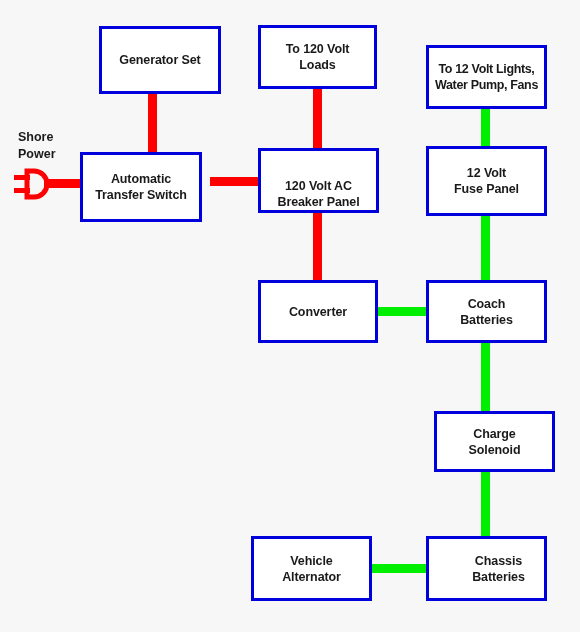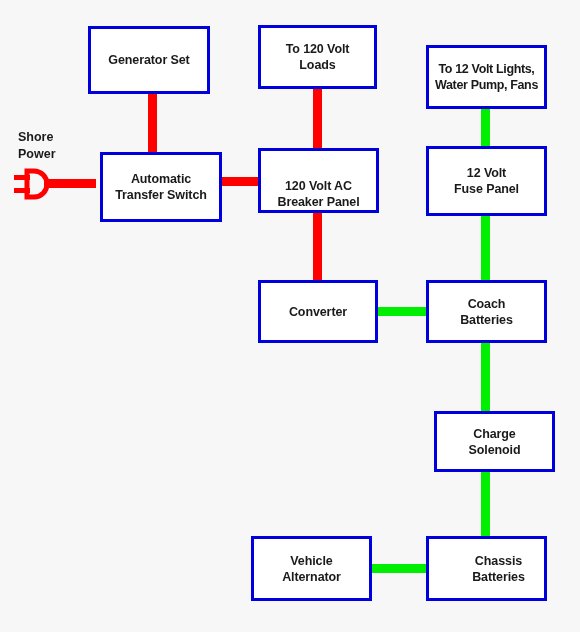--- a/index.html
+++ b/index.html
@@ -114,35 +114,35 @@
     <svg width="42" height="32" viewBox="0 0 42 32" aria-hidden="true">
 
       <rect x="0" y="7" width="16" height="5" fill="#ff0000"></rect>
 
       <rect x="0" y="20" width="16" height="5" fill="#ff0000"></rect>
 
       <path d="M13 3 L20 3 A13 13 0 0 1 20 29 L13 29 Z" fill="none" stroke="#ff0000" stroke-width="5" stroke-linejoin="miter"></path>
     </svg>
   </div>
 
-  <div class="node" style="left:88px; top:26px; width:122px; height:68px;">
+  <div class="node" style="left:99px; top:26px; width:122px; height:68px;">
     <span class="node-label">Generator Set</span>
   </div>
 
   <div class="node" style="left:258px; top:25px; width:119px; height:64px;">
     <span class="node-label">To 120 Volt
 Loads</span>
   </div>
 
   <div class="node wide-label" style="left:426px; top:25px; width:121px; height:64px;margin-top:20px;">
     <span class="node-label">To 12 Volt Lights,
 Water Pump, Fans</span>
   </div>
 
-  <div class="node" style="left:100px; top:152px; width:122px; height:70px;">
+  <div class="node" style="left:80px; top:152px; width:122px; height:70px;">
     <span class="node-label">Automatic
 Transfer Switch</span>
   </div>
 
   <div class="node" style="left:258px; top:148px; width:121px; height:65px;align-items:flex-end;">
     <span class="node-label">120 Volt AC
 Breaker Panel</span>
   </div>
 
   <div class="node" style="left:426px; top:146px; width:121px; height:70px;">

